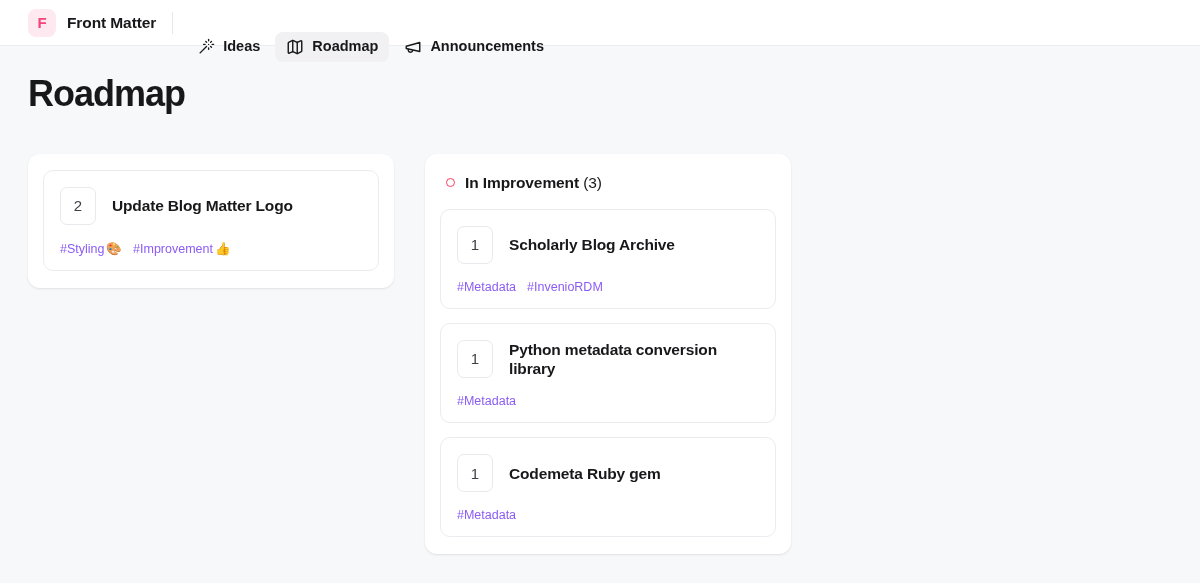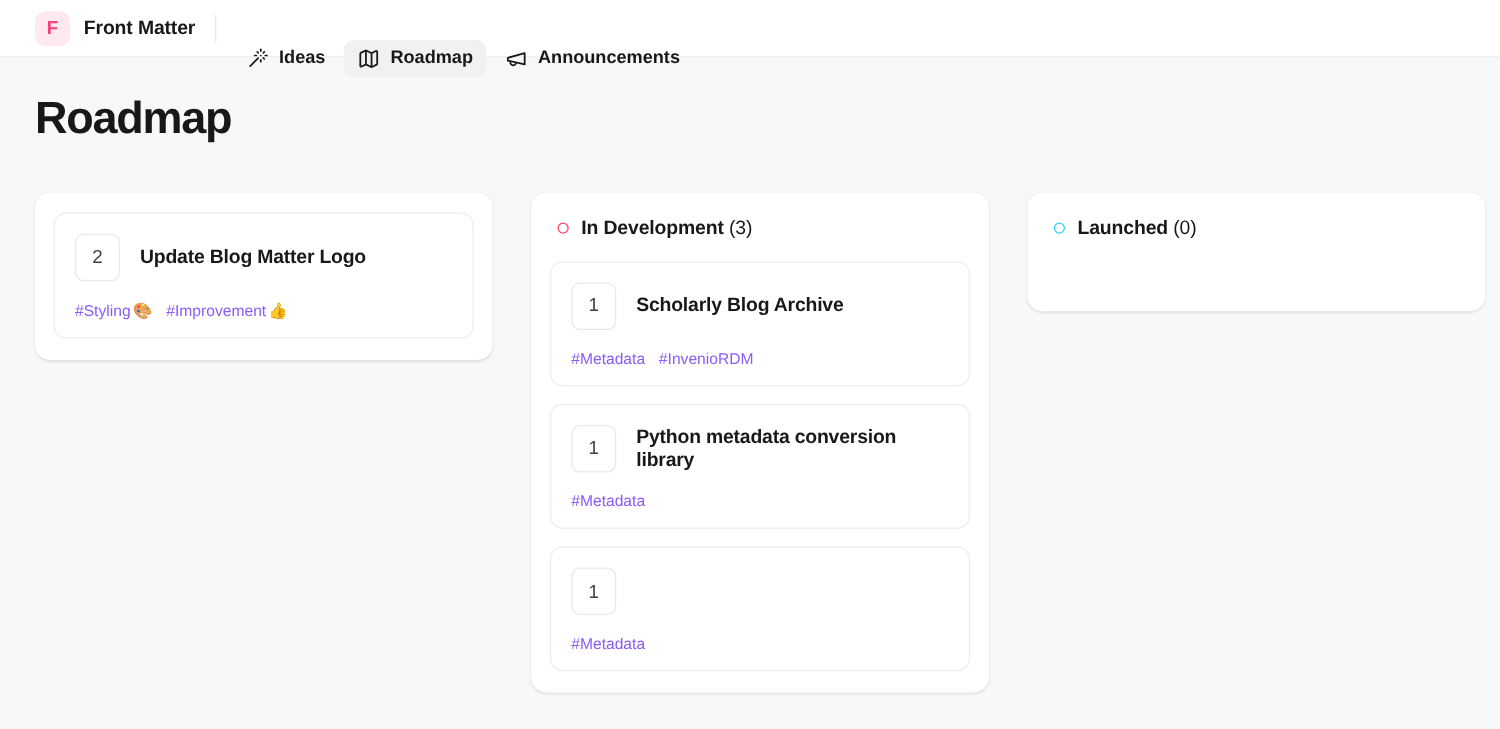--- a/index.html
+++ b/index.html
@@ -295,21 +295,21 @@
             <div class="tags">
               <span class="tag"><span>#Styling</span><span class="emoji">🎨</span></span>
               <span class="tag"><span>#Improvement</span><span class="emoji">👍</span></span>
             </div>
           </div>
         </div>
       </div>
       <div class="column">
         <div class="column-header">
           <span class="status-dot" style="color: rgb(244, 63, 94);"></span>
-          <span class="column-title"><span>In Development</span><span class="count"> (3)</span></span>
+          <span class="column-title"><span>In Improvement</span><span class="count"> (3)</span></span>
         </div>
         <div class="column-body">
           <div class="idea-card">
             <div class="idea-row">
               <div class="vote-box">1</div>
               <div class="idea-title">Scholarly Blog Archive</div>
             </div>
             <div class="tags">
               <span class="tag"><span>#Metadata</span></span>
               <span class="tag"><span>#InvenioRDM</span></span>
@@ -320,29 +320,23 @@
               <div class="vote-box">1</div>
               <div class="idea-title">Python metadata conversion library</div>
             </div>
             <div class="tags">
               <span class="tag"><span>#Metadata</span></span>
             </div>
           </div>
           <div class="idea-card">
             <div class="idea-row">
               <div class="vote-box">1</div>
+              <div class="idea-title">Codemeta Ruby gem</div>
             </div>
             <div class="tags">
               <span class="tag"><span>#Metadata</span></span>
             </div>
           </div>
         </div>
       </div>
-      <div class="column">
-        <div class="column-header">
-          <span class="status-dot" style="color: rgb(34, 211, 238);"></span>
-          <span class="column-title"><span>Launched</span><span class="count"> (0)</span></span>
-        </div>
-        <div class="column-body" style="height: 23px;"></div>
-      </div>
     </div>
 
 </div>
 
 </body></html>

